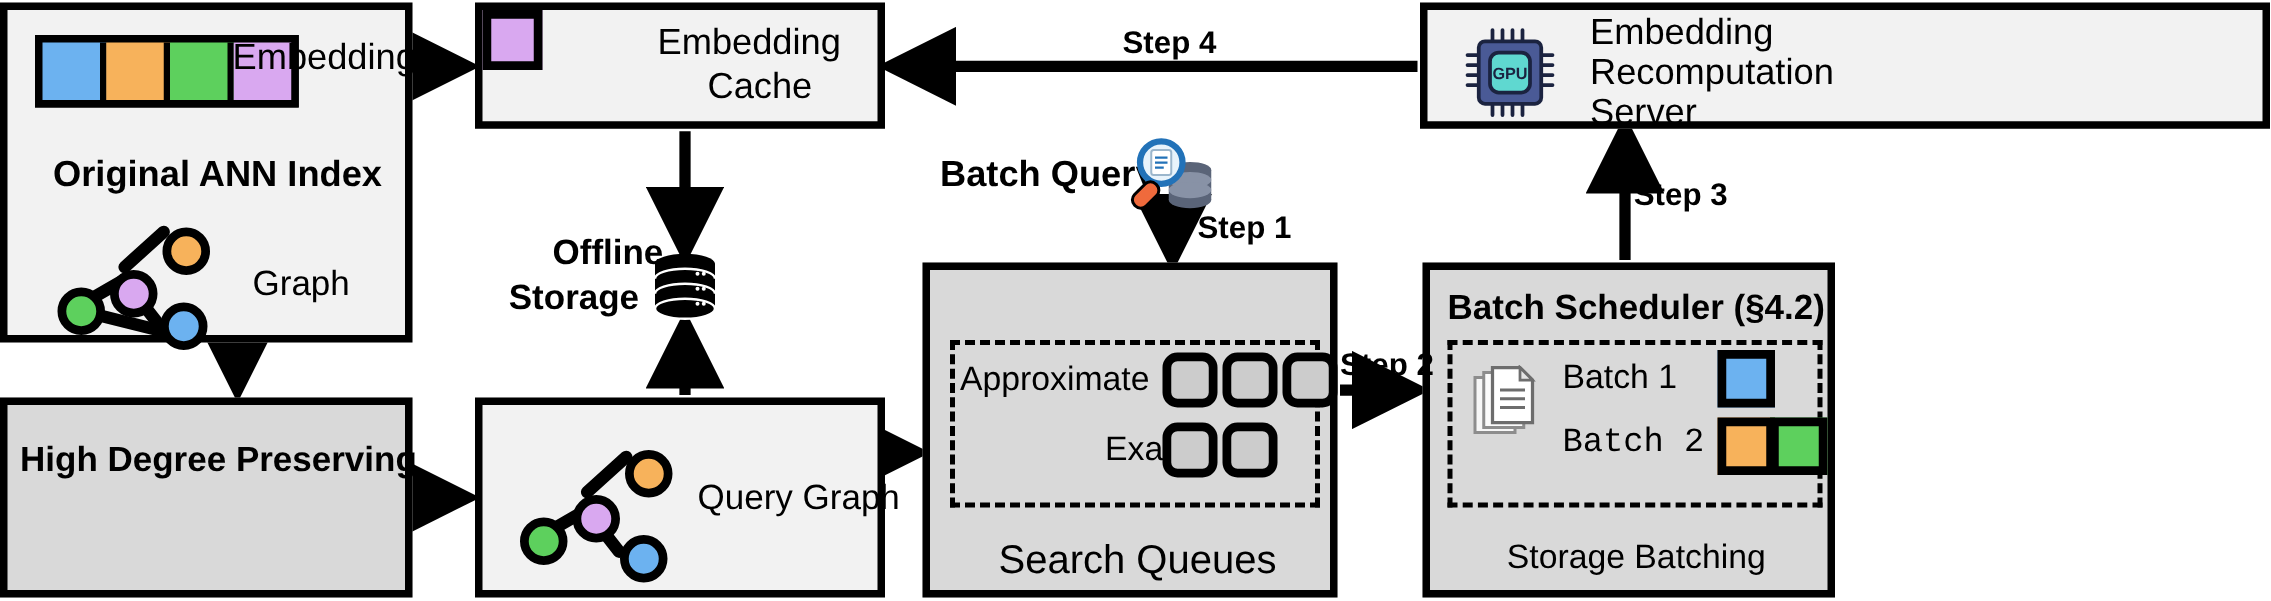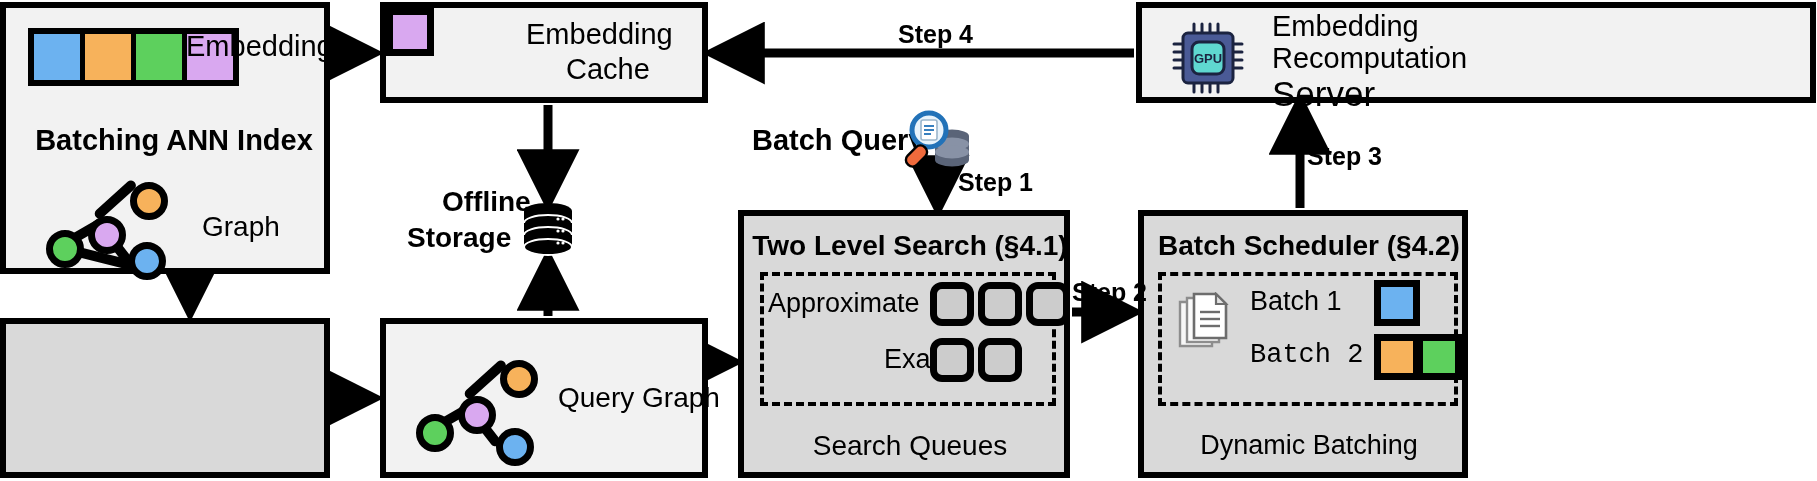--- a/index.html
+++ b/index.html
@@ -45,40 +45,40 @@
   
   #pruned{left:380px;top:318px;width:328px;height:160px;}
   #pruned-lbl{left:172px;top:58px;font-size:28px;}
 
   
   #tls{left:738px;top:210px;width:332px;height:268px;}
   #tls-title{left:8px;top:14px;width:316px;text-align:center;font-size:28px;font-weight:bold;}
   #tls-dash{position:absolute;left:16px;top:56px;width:296px;height:134px;border:4px dashed #000;box-sizing:border-box;}
   #tls-approx{left:24px;top:72px;font-size:27px;}
   #tls-exact{left:140px;top:128px;font-size:27px;}
-  #tls-queues{left:8px;top:214px;width:316px;text-align:center;font-size:28px;}
+  #tls-queues{left:8px;top:214px;width:316px;text-align:center;font-size:32px;}
   .slotrow{position:absolute;display:flex;gap:4px;}
   .slot{width:44px;height:44px;border:7px solid #000;border-radius:12px;background:#cccccc;box-sizing:border-box;}
 
   
   #bs{left:1138px;top:210px;width:330px;height:268px;}
   #bs-title{left:8px;top:14px;width:314px;text-align:center;font-size:28px;font-weight:bold;}
   #bs-dash{position:absolute;left:14px;top:56px;width:300px;height:134px;border:4px dashed #000;box-sizing:border-box;}
   #bs-b1{left:106px;top:70px;font-size:27px;}
   #bs-b2{left:106px;top:124px;font-size:27px;font-family:Liberation Mono, monospace;}
   #bs-dyn{left:8px;top:214px;width:314px;text-align:center;font-size:27px;}
   .chip{position:absolute;border:7px solid #000;box-sizing:border-box;width:46px;height:46px;}
   #docicon{position:absolute;left:32px;top:76px;width:56px;height:62px;}
 
   
   #ers{left:1136px;top:2px;width:680px;height:101px;}
   #gpuicon{position:absolute;left:30px;top:14px;width:72px;height:72px;}
   #ers-t1{left:130px;top:2px;font-size:29px;}
   #ers-t2{left:130px;top:34px;font-size:29px;}
-  #ers-t3{left:130px;top:66px;font-size:35px;}
+  #ers-t3{left:130px;top:66px;font-size:29px;}
 
   
   #uq-lbl{left:752px;top:124px;font-size:29px;font-weight:bold;}
   #uqicon{position:absolute;left:900px;top:108px;width:72px;height:66px;}
 
   
   .step{position:absolute;font-size:25px;font-weight:bold;white-space:nowrap;}
   #step1{left:958px;top:168px;}
   #step2{left:1072px;top:278px;}
   #step3{left:1307px;top:142px;}
@@ -122,37 +122,38 @@
 
   <div class="box" id="ann">
     <div class="embstrip" id="emb-strip">
       <div class="embcell" style="background:#6cb2f0"></div>
       <div class="embcell" style="background:#f7b25b"></div>
       <div class="embcell" style="background:#5dd05d"></div>
       <div class="embcell" style="background:#d9a8f0"></div>
     </div>
     <div class="lbl" id="emb-lbl">Embedding</div>
 
-    <div class="lbl" id="ann-title">Batching ANN Index</div>
+    <div class="lbl" id="ann-title">Original ANN Index</div>
 
     <div class="graph" style="left:36px;top:160px;width:140px;height:105px;">
       <div class="gedge" style="left:54px;top:44px;width:52px;transform:rotate(-42deg);"></div>
       <div class="gedge" style="left:24px;top:70px;width:44px;transform:rotate(-30deg);"></div>
       <div class="gedge" style="left:58px;top:52px;width:46px;transform:rotate(52deg);"></div>
       <div class="gedge" style="left:24px;top:76px;width:82px;transform:rotate(14deg);"></div>
       <div class="gnode" style="left:88px;top:14px;width:38px;height:38px;background:#f7b25b;"></div>
       <div class="gnode" style="left:46px;top:48px;width:38px;height:38px;background:#d9a8f0;"></div>
       <div class="gnode" style="left:4px;top:62px;width:38px;height:38px;background:#5dd05d;"></div>
       <div class="gnode" style="left:86px;top:74px;width:38px;height:38px;background:#6cb2f0;"></div>
     </div>
 
     <div class="lbl" id="ann-graph-lbl">Graph</div>
   </div>
 
   <div class="box gray" id="prune">
+    <div class="lbl" id="prune-t1">High Degree Preserving</div>
   </div>
 
   <div class="box" id="cache">
     <div id="cache-sq"></div>
     <div class="lbl" id="cache-t1">Embedding</div>
     <div class="lbl" id="cache-t2">Cache</div>
   </div>
 
   <div class="lbl" id="off-t1">Offline</div>
   <div class="lbl" id="off-t2">Storage</div>
@@ -200,21 +201,20 @@
       <circle cx="29" cy="22" r="17" fill="#e8f3fb" stroke="#2272b8" stroke-width="5"></circle>
       <rect x="21" y="12" width="16" height="20" rx="2" fill="#fff" stroke="#9bb6cc" stroke-width="1.6"></rect>
       <line x1="24" y1="18" x2="34" y2="18" stroke="#2272b8" stroke-width="1.8"></line>
       <line x1="24" y1="22" x2="34" y2="22" stroke="#2272b8" stroke-width="1.8"></line>
       <line x1="24" y1="26" x2="31" y2="26" stroke="#2272b8" stroke-width="1.8"></line>
       <rect x="10" y="36" width="13" height="24" rx="6" fill="#ef6a3c" stroke="#000" stroke-width="2.4" transform="rotate(45 16.5 48)"></rect>
     </g>
   </svg>
 
   <div class="box gray" id="tls">
-    <div class="lbl" id="tls-title">Two Level Search (§4.1)</div>
     <div id="tls-dash"></div>
     <div class="lbl" id="tls-approx">Approximate</div>
     <div class="slotrow" style="left:186px;top:66px;">
       <div class="slot"></div>
       <div class="slot"></div>
       <div class="slot"></div>
     </div>
     <div class="lbl" id="tls-exact">Exact</div>
     <div class="slotrow" style="left:186px;top:122px;">
       <div class="slot"></div>
@@ -237,21 +237,21 @@
       <line x1="24" y1="34" x2="44" y2="34" stroke="#6d6d6d" stroke-width="2.4"></line>
     </svg>
 
     <div class="lbl" id="bs-b1">Batch 1</div>
     <div class="chip" style="left:230px;top:64px;background:#6cb2f0;"></div>
 
     <div class="lbl" id="bs-b2">Batch 2</div>
     <div class="chip" style="left:230px;top:118px;background:#f7b25b;"></div>
     <div class="chip" style="left:272px;top:118px;background:#5dd05d;"></div>
 
-    <div class="lbl" id="bs-dyn">Dynamic Batching</div>
+    <div class="lbl" id="bs-dyn">Storage Batching</div>
   </div>
 
   <div class="box" id="ers">
     <svg id="gpuicon" viewBox="0 0 72 72">
       <g stroke="#1b2340" stroke-width="3" stroke-linecap="round">
         <line x1="22" y1="2" x2="22" y2="12"></line>
           <line x1="30" y1="2" x2="30" y2="12"></line>
         <line x1="38" y1="2" x2="38" y2="12"></line>
           <line x1="46" y1="2" x2="46" y2="12"></line>
         <line x1="22" y1="60" x2="22" y2="70"></line>

